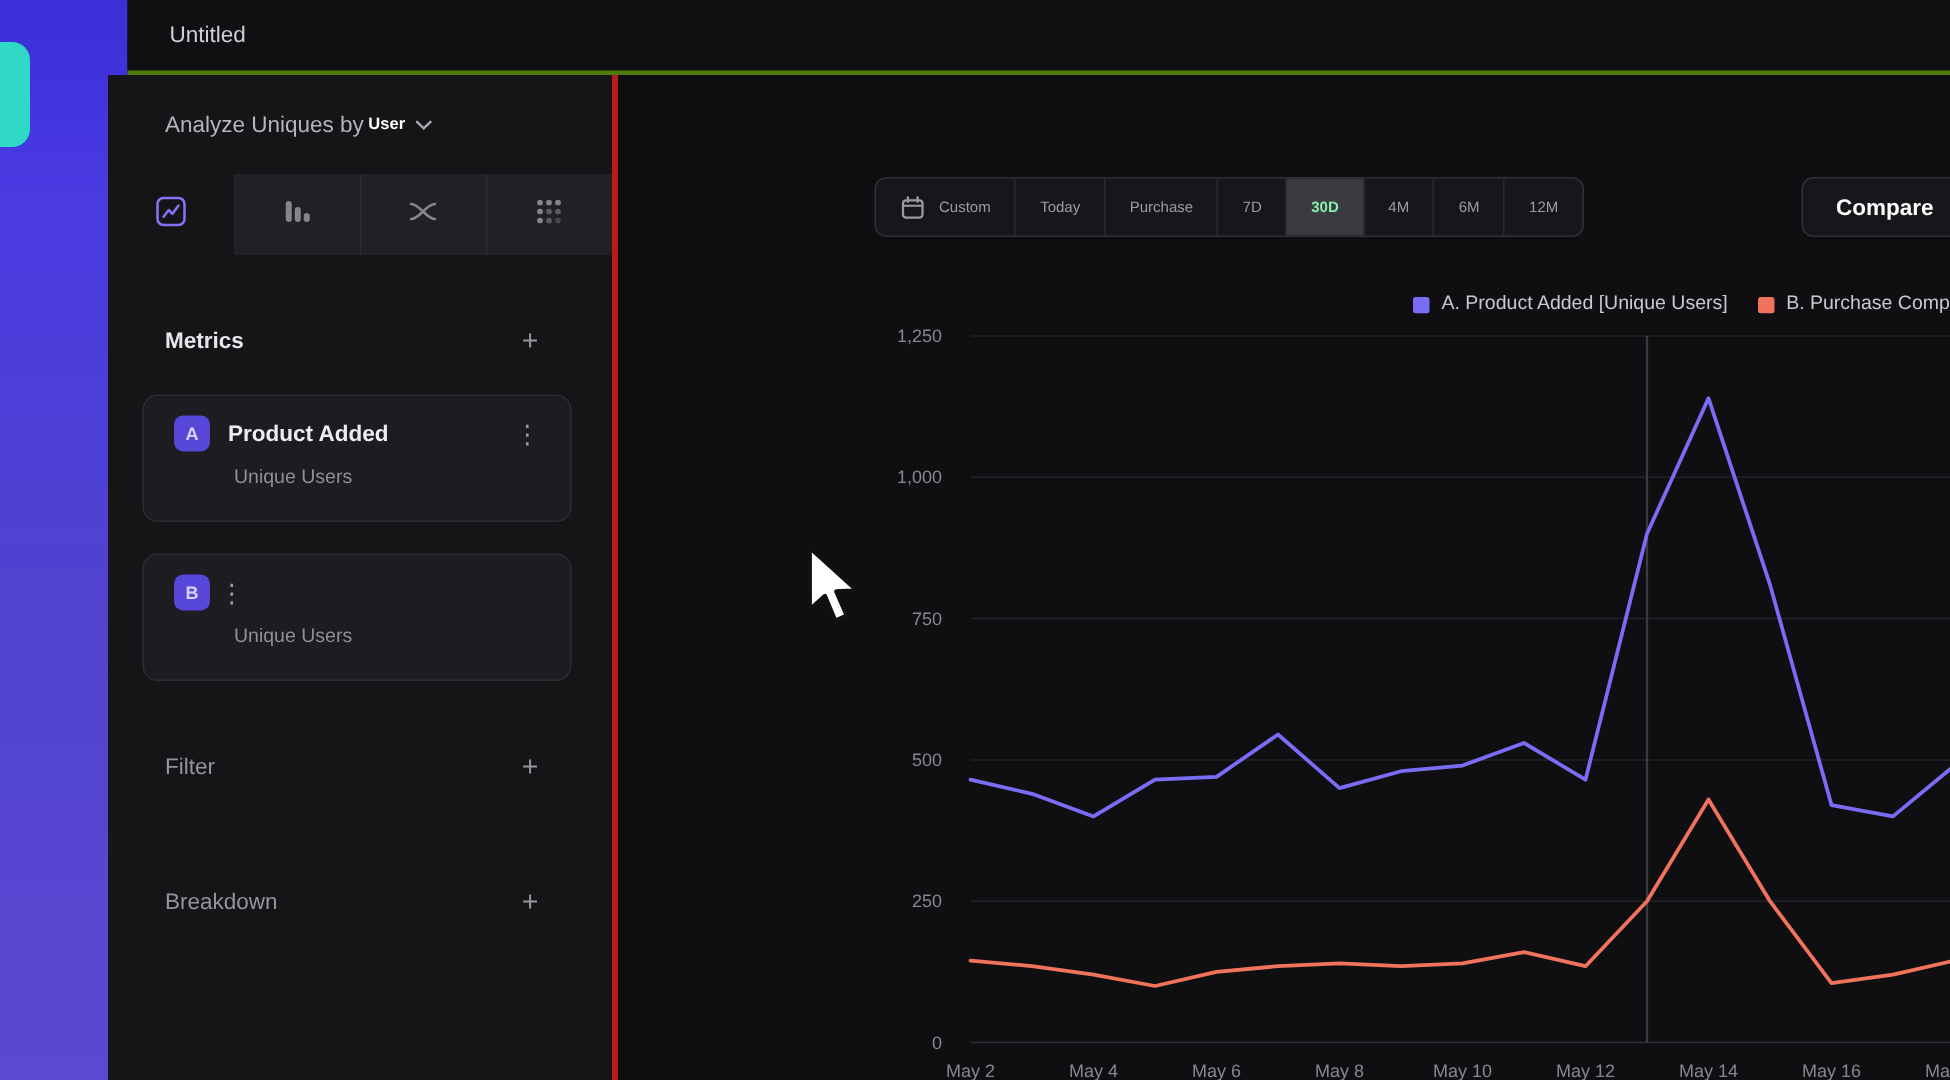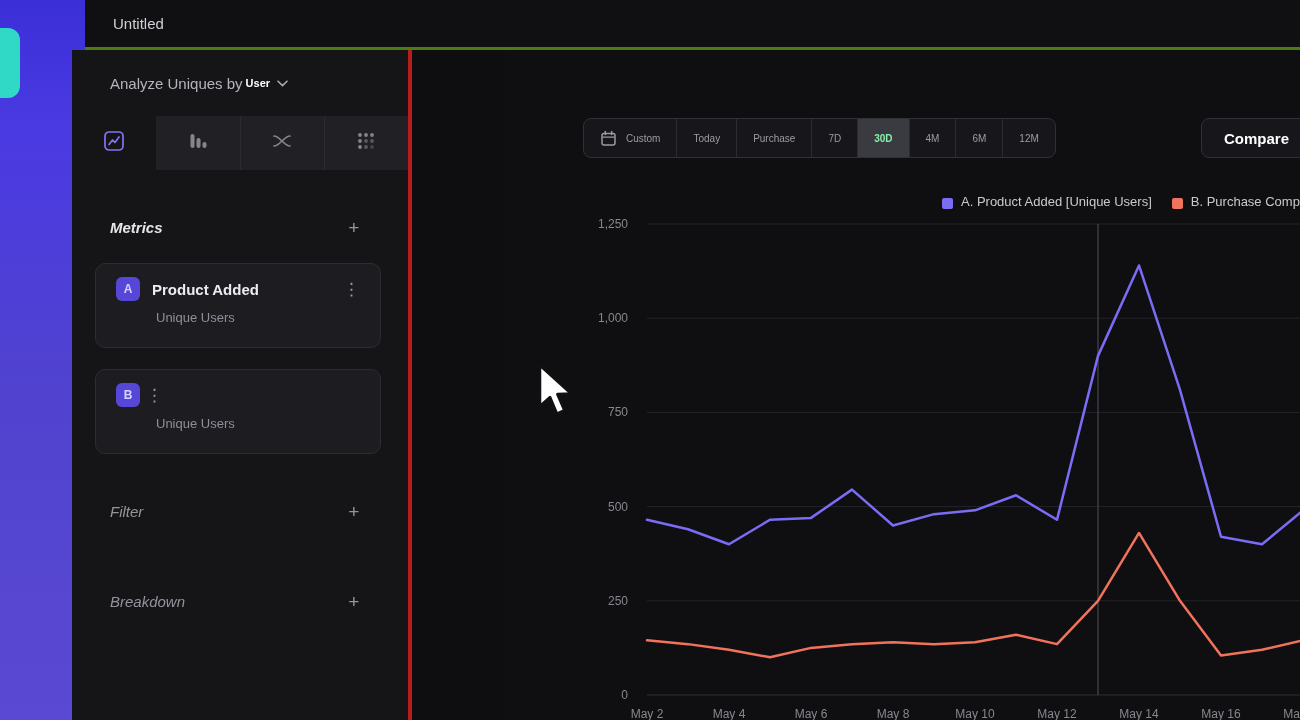--- a/index.html
+++ b/index.html
@@ -38,21 +38,21 @@
   .an-chevron { margin-left:7px; display:flex; }
   .chart-tabs { display:flex; height:54px; }
   .chart-tabs .tab {
     width:105px; display:flex; align-items:center; justify-content:center;
     background:#202025; border-left:1px solid #2b2b31; cursor:pointer;
   }
   .chart-tabs .tab.selected { background:transparent; border-left:none; }
   .chart-tabs .tab:nth-child(2){ border-left:none; }
   .section-head {
     display:flex; align-items:center; justify-content:space-between;
-    padding:0 49px 0 38px; height:28px;font-style:italic;
+    padding:0 49px 0 38px; height:28px;
   }
   .section-head.metrics { margin-top:43px; }
   .section-head.filter { margin-top:43px; }
   .section-head.breakdown { margin-top:62px;gap:40px; }
   .section-head .s-title { color:#e6e6ea; font-size:15px; font-weight:700; }
   .section-head.filter .s-title, .section-head.breakdown .s-title { color:#94949c; font-weight:500; }
   .section-head .s-add { color:#94949c; font-size:19px; font-weight:400; cursor:pointer; line-height:1; }
   .metric-card {
     margin:22px 27px 0 23px; height:85px; border-radius:10px;
     background:#1c1c21; border:1px solid #2c2c32; padding:13px 14px 0 20px;

